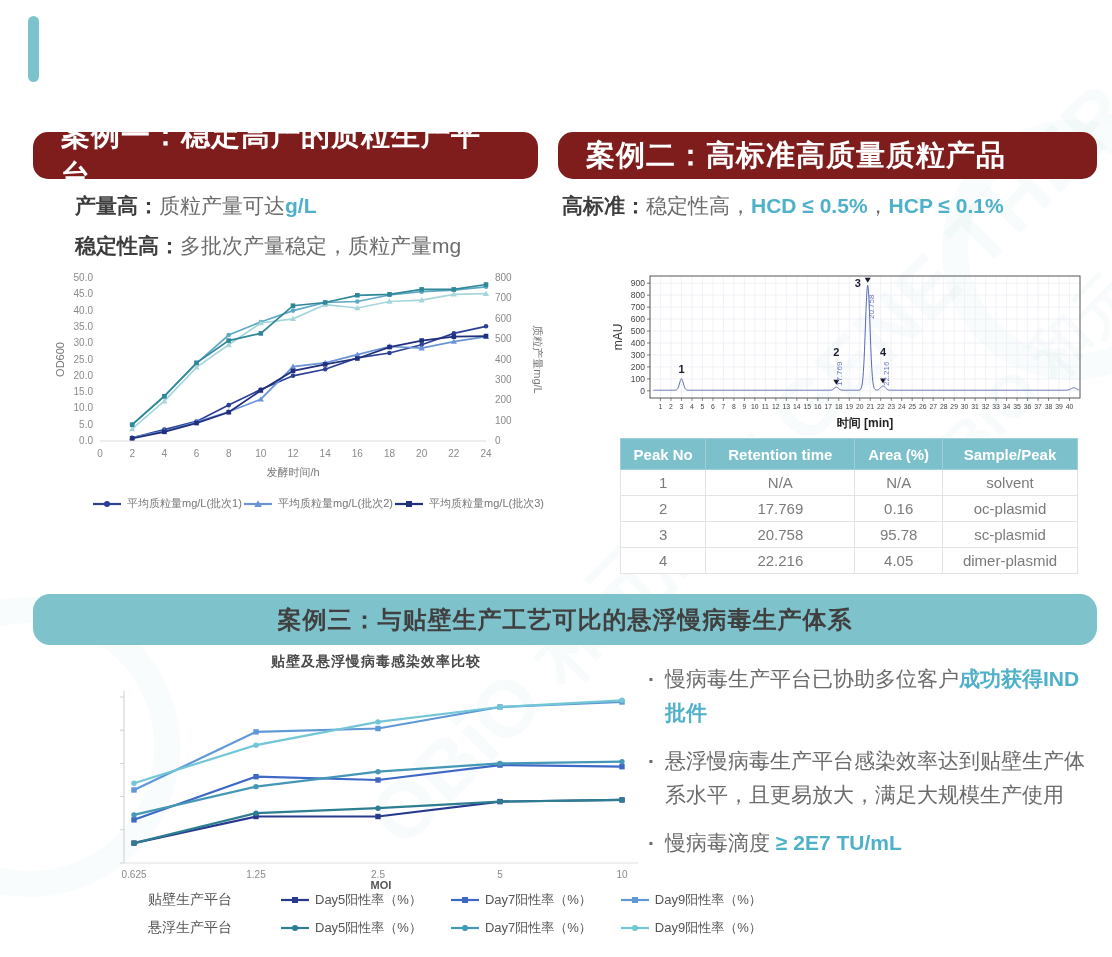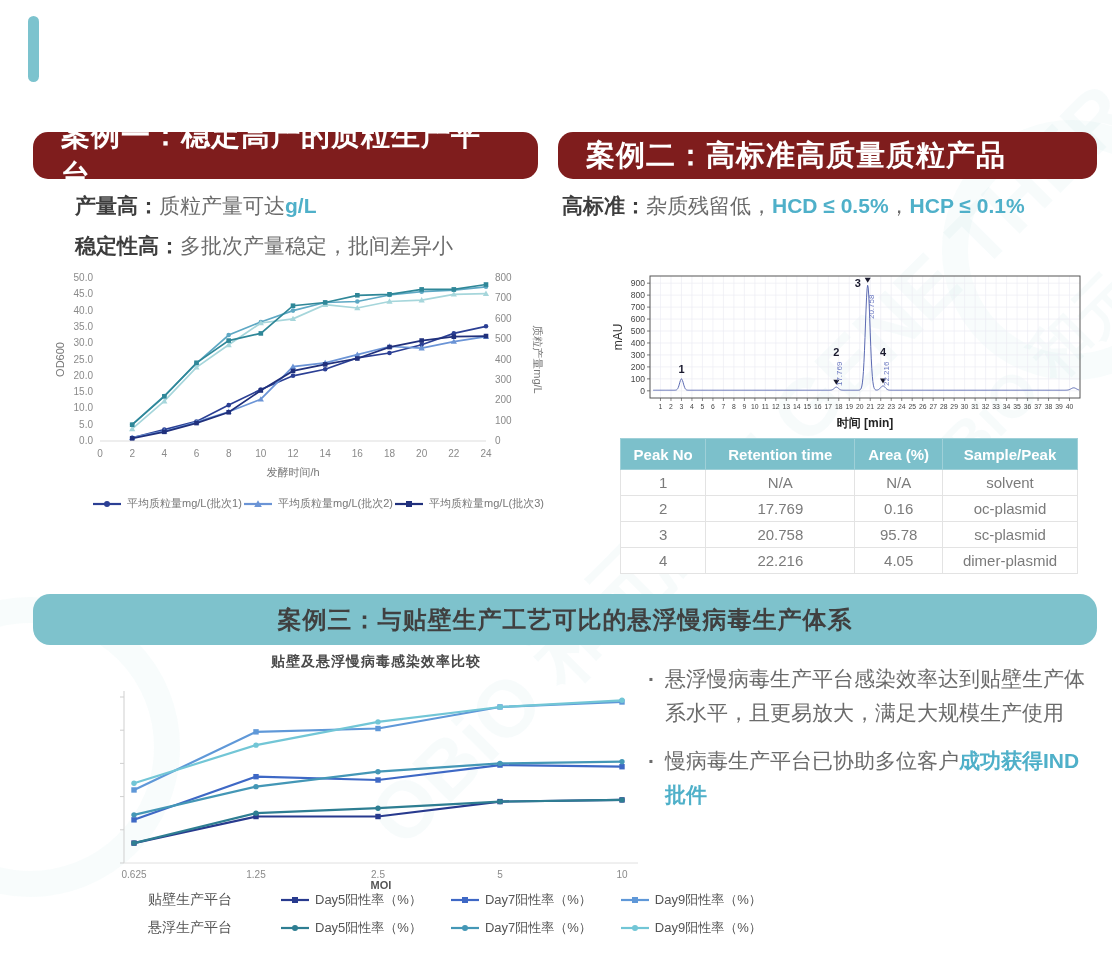--- a/index.html
+++ b/index.html
@@ -85,21 +85,21 @@
   <div class="wm-ring ring1"></div>
   <div class="wm-ring ring2"></div>
 
   <div class="header">
     <div class="header-bar"></div>
   </div>
 
   <div class="pill pill-case1">案例一：稳定高产的质粒生产平台</div>
   <div class="points points-case1">
     <div class="point-line"><span class="point-label">产量高：</span><span><span>质粒产量可达</span><span class="accent">g/L</span></span></div>
-    <div class="point-line"><span class="point-label">稳定性高：</span><span><span>多批次产量稳定，批间差异小</span></span></div>
+    <div class="point-line"><span class="point-label">稳定性高：</span><span><span>多批次产量稳定，质粒产量mg</span></span></div>
   </div>
   <svg class="chart1" width="492" height="215">
       <line x1="48" y1="173" x2="434" y2="173" stroke="#ddd" stroke-width="1"></line>
       <text x="41" y="176" text-anchor="end" class="tk">0.0</text>
       <text x="41" y="159.7" text-anchor="end" class="tk">5.0</text>
       <text x="41" y="143.4" text-anchor="end" class="tk">10.0</text>
       <text x="41" y="127.1" text-anchor="end" class="tk">15.0</text>
       <text x="41" y="110.8" text-anchor="end" class="tk">20.0</text>
       <text x="41" y="94.5" text-anchor="end" class="tk">25.0</text>
       <text x="41" y="78.2" text-anchor="end" class="tk">30.0</text>
@@ -232,21 +232,21 @@
             <line x1="1" y1="6" x2="29" y2="6" stroke="#20307c" stroke-width="2.2"></line>
             <rect x="12" y="3" width="6" height="6" fill="#20307c"></rect>
           </svg>
           <span>平均质粒量mg/L(批次3)</span>
         </span>
       </div>
     </div>
 
   <div class="pill pill-case2">案例二：高标准高质量质粒产品</div>
   <div class="points points-case2">
-    <div class="point-line"><span class="point-label">高标准：</span><span><span>杂质残留低，</span><span class="accent">HCD ≤ 0.5%</span><span>，</span><span class="accent">HCP ≤ 0.1%</span></span></div>
+    <div class="point-line"><span class="point-label">高标准：</span><span><span>稳定性高，</span><span class="accent">HCD ≤ 0.5%</span><span>，</span><span class="accent">HCP ≤ 0.1%</span></span></div>
   </div>
   <svg class="chrom" width="480" height="166">
       <line x1="50.48780487804878" y1="8" x2="50.48780487804878" y2="130" stroke="#ededf3" stroke-width="0.7"></line>
       <line x1="60.97560975609756" y1="8" x2="60.97560975609756" y2="130" stroke="#ededf3" stroke-width="0.7"></line>
       <line x1="71.46341463414635" y1="8" x2="71.46341463414635" y2="130" stroke="#ededf3" stroke-width="0.7"></line>
       <line x1="81.95121951219512" y1="8" x2="81.95121951219512" y2="130" stroke="#ededf3" stroke-width="0.7"></line>
       <line x1="92.4390243902439" y1="8" x2="92.4390243902439" y2="130" stroke="#ededf3" stroke-width="0.7"></line>
       <line x1="102.92682926829268" y1="8" x2="102.92682926829268" y2="130" stroke="#ededf3" stroke-width="0.7"></line>
       <line x1="113.41463414634147" y1="8" x2="113.41463414634147" y2="130" stroke="#ededf3" stroke-width="0.7"></line>
       <line x1="123.90243902439025" y1="8" x2="123.90243902439025" y2="130" stroke="#ededf3" stroke-width="0.7"></line>
@@ -544,17 +544,18 @@
         <span class="lg-item">
           <svg width="30" height="12">
             <line x1="1" y1="6" x2="29" y2="6" stroke="#72c6d6" stroke-width="2.2"></line>
             <circle cx="15" cy="6" r="3" fill="#72c6d6"></circle>
           </svg>
           <span>Day9阳性率（%）</span>
         </span>
       </div>
     </div>
   <div class="bullets">
+    <div class="bullet"><span>慢病毒生产平台已协助多位客户</span><span class="accent">成功获得IND批件</span></div>
     <div class="bullet"><span>悬浮慢病毒生产平台感染效率达到贴壁生产体系水平，且更易放大，满足大规模生产使用</span></div>
-    <div class="bullet"><span>慢病毒生产平台已协助多位客户</span><span class="accent">成功获得IND批件</span></div>
+    <div class="bullet"><span>慢病毒滴度 </span><span class="accent">≥ 2E7 TU/mL</span></div>
   </div>
 
 </div>
 
 </body></html>

